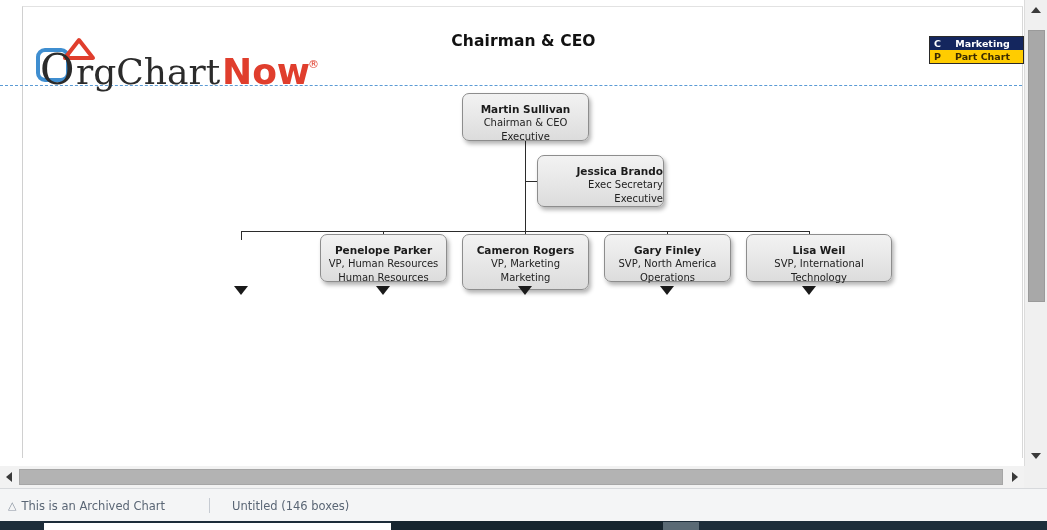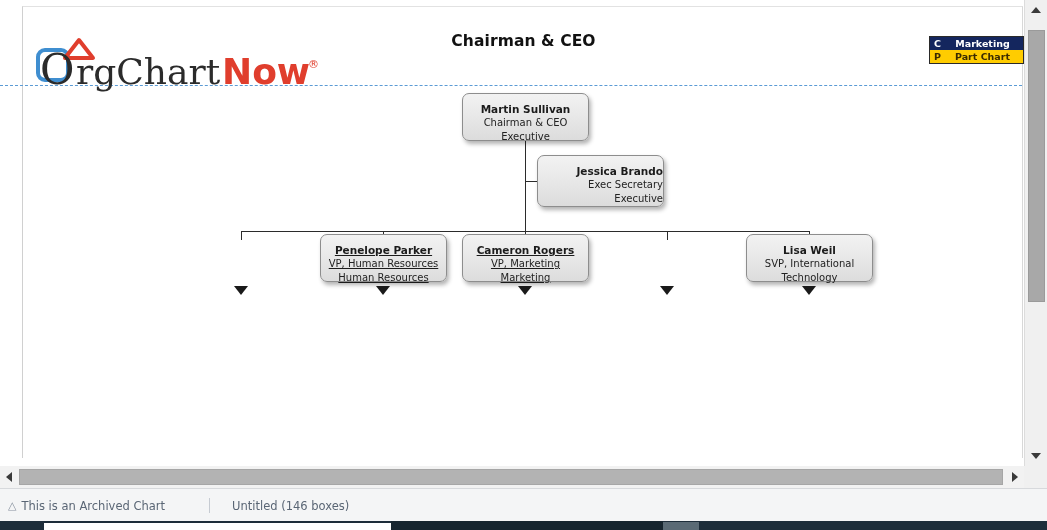--- a/index.html
+++ b/index.html
@@ -350,37 +350,42 @@
     </div>
 
     <div class="node" style="left:537px; top:155px; width:127px; height:52px;text-align:right;">
       <div class="nm">Jessica Brando</div>
       <div class="ti">Exec Secretary</div>
       <div class="dp">Executive</div>
     </div>
 
     <div class="expander" style="left:234px; top:286px;"></div>
 
-    <div class="node" style="left:320px; top:234px; width:127px; height:48px;text-decoration:underline;">
+    <div class="node" style="left:320px; top:234px; width:127px; height:48px;">
       <div class="nm">Penelope Parker</div>
       <div class="ti">VP, Human Resources</div>
       <div class="dp">Human Resources</div>
     </div>
     <div class="expander" style="left:376px; top:286px;"></div>
 
-    <div class="node" style="left:462px; top:234px; width:127px; height:48px;text-decoration:underline;">
+    <div class="node" style="left:462px; top:234px; width:127px; height:56px;">
       <div class="nm">Cameron Rogers</div>
       <div class="ti">VP, Marketing</div>
       <div class="dp">Marketing</div>
     </div>
     <div class="expander" style="left:518px; top:286px;"></div>
 
+    <div class="node" style="left:604px; top:234px; width:127px; height:48px;">
+      <div class="nm">Gary Finley</div>
+      <div class="ti">SVP, North America</div>
+      <div class="dp">Operations</div>
+    </div>
     <div class="expander" style="left:660px; top:286px;"></div>
 
-    <div class="node" style="left:746px; top:234px; width:127px; height:48px;">
+    <div class="node" style="left:746px; top:234px; width:146px; height:48px;">
       <div class="nm">Lisa Weil</div>
       <div class="ti">SVP, International</div>
       <div class="dp">Technology</div>
     </div>
     <div class="expander" style="left:802px; top:286px;"></div>
   </div>
 
   <div id="vscroll">
     <div class="sb-btn up">
       <span class="arrow-up"></span>

